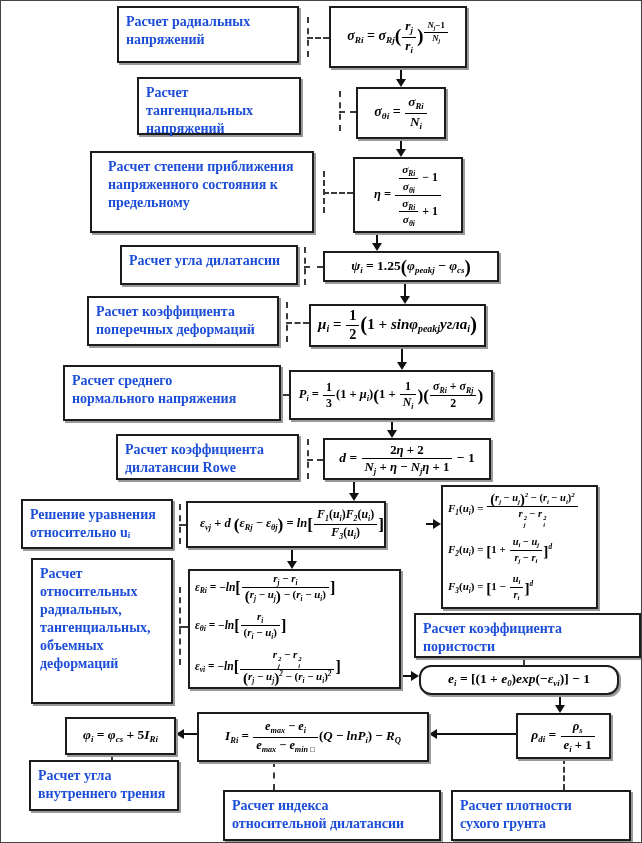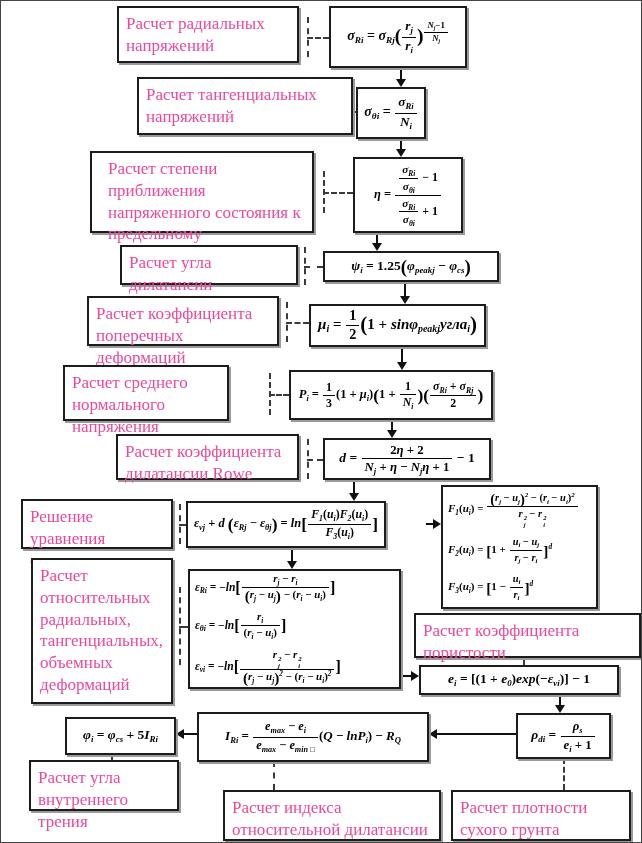--- a/index.html
+++ b/index.html
@@ -5,22 +5,22 @@
   html,body{margin:0;padding:0;background:#fff;}
   .stage{
     position:relative;width:642px;height:843px;background:#fff;
     border:1px solid #444;box-sizing:border-box;
     font-family:"Liberation Serif", serif;overflow:hidden;
   }
   
   .lbox{
     position:absolute;box-sizing:border-box;background:#fff;
     border:2px solid #1c1c1c;box-shadow:2px 2px 0 #9a9a9a;
-    padding:5px 7px;font-weight:normal;font-size:17px;line-height:1.28;
-    color:#ec4899;white-space:pre-line;
+    padding:5px 7px;font-weight:bold;font-size:14px;line-height:1.28;
+    color:#1d4ed8;white-space:pre-line;
   }
   
   .fbox{
     position:absolute;box-sizing:border-box;background:#fff;
     border:2px solid #1c1c1c;box-shadow:2px 2px 0 #9a9a9a;
     display:flex;align-items:center;justify-content:center;
     font-weight:bold;font-style:italic;color:#000;
   }
   .fbox.multi{flex-direction:column;align-items:flex-start;justify-content:center;padding:4px 5px;gap:6px;}
   .math{display:inline-block;white-space:nowrap;}
@@ -83,29 +83,29 @@
   <div class="varrow" style="left:352px;top:479px;height:15px;"></div>
   <div class="varrow" style="left:290px;top:547px;height:15px;"></div>
   <div class="harrow right" style="left:425px;top:522px;width:9px;"></div>
   <div class="harrow right" style="left:400px;top:674px;width:12px;"></div>
   <div class="varrow" style="left:558px;top:694px;height:12px;"></div>
   <div class="harrow left" style="left:434px;top:732px;width:81px;"></div>
   <div class="harrow left" style="left:181px;top:732px;width:15px;"></div>
 
   <div class="lbox" style="left:116px;top:5px;width:182px;height:57px;">Расчет радиальных
 напряжений</div>
-  <div class="lbox" style="left:136px;top:76px;width:216px;height:58px;">Расчет тангенциальных
+  <div class="lbox" style="left:136px;top:76px;width:164px;height:58px;">Расчет тангенциальных
 напряжений</div>
   <div class="lbox" style="left:89px;top:150px;width:224px;height:82px;padding-left:16px;">Расчет степени приближения
 напряженного состояния к
 предельному</div>
   <div class="lbox" style="left:119px;top:244px;width:178px;height:40px;">Расчет угла дилатансии</div>
   <div class="lbox" style="left:86px;top:295px;width:192px;height:50px;">Расчет коэффициента
 поперечных деформаций</div>
-  <div class="lbox" style="left:62px;top:364px;width:166px;height:56px;">Расчет среднего
+  <div class="lbox" style="left:62px;top:364px;width:218px;height:56px;">Расчет среднего
 нормального напряжения</div>
   <div class="lbox" style="left:115px;top:433px;width:183px;height:46px;">Расчет коэффициента
 дилатансии Rowe</div>
   <div class="lbox" style="left:20px;top:498px;width:152px;height:50px;">Решение уравнения
 относительно uᵢ</div>
   <div class="lbox" style="left:30px;top:557px;width:142px;height:146px;">Расчет
 относительных
 радиальных,
 тангенциальных,
 объемных
@@ -121,21 +121,21 @@
 
   <div class="fbox" style="left:328px;top:5px;width:138px;height:62px;font-size:14px;">
     <span class="math"><span class="t">σ</span><span class="sub">Ri</span><span class="rom"> = </span><span class="t">σ</span><span class="sub">Rj</span><span class="big">(</span><span class="frac">
           <span class="num"><span class="t">r</span><span class="sub">j</span></span>
           <span class="den"><span class="t">r</span><span class="sub">i</span></span>
         </span><span class="big">)</span><span class="sup"><span class="frac">
             <span class="num"><span class="t">N</span><span class="sub">j</span><span class="rom">−1</span></span>
             <span class="den"><span class="t">N</span><span class="sub">j</span></span>
           </span></span></span>
   </div>
-  <div class="fbox" style="left:355px;top:86px;width:70px;height:52px;font-size:14px;">
+  <div class="fbox" style="left:355px;top:86px;width:90px;height:52px;font-size:14px;">
     <span class="math"><span class="t">σ</span><span class="sub">θi</span><span class="rom"> = </span><span class="frac">
           <span class="num"><span class="t">σ</span><span class="sub">Ri</span></span>
           <span class="den"><span class="t">N</span><span class="sub">i</span></span>
         </span></span>
   </div>
   <div class="fbox" style="left:352px;top:156px;width:110px;height:76px;font-size:12.5px;">
     <span class="math"><span class="t">η</span><span class="rom"> = </span><span class="frac">
           <span class="num"><span class="frac">
               <span class="num"><span class="t">σ</span><span class="sub">Ri</span></span>
               <span class="den"><span class="t">σ</span><span class="sub">θi</span></span>
@@ -166,21 +166,21 @@
           <span class="num"><span class="t">σ</span><span class="sub">Ri</span><span class="rom"> + </span><span class="t">σ</span><span class="sub">Rj</span></span>
           <span class="den"><span class="rom">2</span></span>
         </span><span class="big">)</span></span>
   </div>
   <div class="fbox" style="left:322px;top:437px;width:168px;height:42px;font-size:13.5px;">
     <span class="math"><span class="t">d</span><span class="rom"> = </span><span class="frac">
           <span class="num"><span class="rom">2</span><span class="t">η</span><span class="rom"> + 2</span></span>
           <span class="den"><span class="t">N</span><span class="sub">j</span><span class="rom"> + </span><span class="t">η</span><span class="rom"> − </span><span class="t">N</span><span class="sub">j</span><span class="t">η</span><span class="rom"> + 1</span></span>
         </span><span class="rom"> − 1</span></span>
   </div>
-  <div class="fbox" style="left:185px;top:500px;width:200px;height:47px;font-size:12.5px;">
+  <div class="fbox" style="left:185px;top:500px;width:200px;height:47px;font-size:12.5px;justify-content:flex-end;">
     <span class="math"><span class="t">ε</span><span class="sub">vj</span><span class="rom"> + </span><span class="t">d </span><span class="big">(</span><span class="t">ε</span><span class="sub">Rj</span><span class="rom"> − </span><span class="t">ε</span><span class="sub">θj</span><span class="big">)</span><span class="rom"> = </span><span class="t">ln</span><span class="big">[</span><span class="frac">
           <span class="num"><span class="t">F</span><span class="sub">1</span><span class="rom">(</span><span class="t">u</span><span class="sub">i</span><span class="rom">)</span><span class="t">F</span><span class="sub">2</span><span class="rom">(</span><span class="t">u</span><span class="sub">i</span><span class="rom">)</span></span>
           <span class="den"><span class="t">F</span><span class="sub">3</span><span class="rom">(</span><span class="t">u</span><span class="sub">i</span><span class="rom">)</span></span>
         </span><span class="big">]</span></span>
   </div>
   <div class="fbox multi" style="left:440px;top:484px;width:157px;height:124px;font-size:11px;">
     <span class="math"><span class="t">F</span><span class="sub">1</span><span class="rom">(</span><span class="t">u</span><span class="sub">i</span><span class="rom">) = </span><span class="frac">
           <span class="num"><span class="big">(</span><span class="t">r</span><span class="sub">j</span><span class="rom"> − </span><span class="t">u</span><span class="sub">j</span><span class="big">)</span><span class="sup">2</span><span class="rom"> − (</span><span class="t">r</span><span class="sub">i</span><span class="rom"> − </span><span class="t">u</span><span class="sub">i</span><span class="rom">)</span><span class="sup">2</span></span>
           <span class="den"><span class="t">r</span><span class="ss">
               <span class="ss-top">2</span>
@@ -212,21 +212,21 @@
           <span class="num"><span class="t">r</span><span class="ss">
               <span class="ss-top">2</span>
               <span class="ss-bot">j</span>
             </span><span class="rom"> − </span><span class="t">r</span><span class="ss">
               <span class="ss-top">2</span>
               <span class="ss-bot">i</span>
             </span></span>
           <span class="den"><span class="big">(</span><span class="t">r</span><span class="sub">j</span><span class="rom"> − </span><span class="t">u</span><span class="sub">j</span><span class="big">)</span><span class="sup">2</span><span class="rom"> − (</span><span class="t">r</span><span class="sub">i</span><span class="rom"> − </span><span class="t">u</span><span class="sub">i</span><span class="rom">)</span><span class="sup">2</span></span>
         </span><span class="big">]</span></span>
   </div>
-  <div class="fbox" style="left:418px;top:664px;width:200px;height:30px;font-size:13.5px;">
+  <div class="fbox" style="left:418px;top:664px;width:200px;height:30px;font-size:13.5px;border-radius:12px;">
     <span class="math"><span class="t">e</span><span class="sub">i</span><span class="rom"> = [(1 + </span><span class="t">e</span><span class="sub">0</span><span class="rom">)</span><span class="t">exp</span><span class="rom">(−</span><span class="t">ε</span><span class="sub">vi</span><span class="rom">)] − 1</span></span>
   </div>
   <div class="fbox" style="left:64px;top:716px;width:111px;height:38px;font-size:13.5px;">
     <span class="math"><span class="t">φ</span><span class="sub">i</span><span class="rom"> = </span><span class="t">φ</span><span class="sub">cs</span><span class="rom"> + 5</span><span class="t">I</span><span class="sub">Ri</span></span>
   </div>
   <div class="fbox" style="left:196px;top:711px;width:232px;height:50px;font-size:13px;">
     <span class="math"><span class="t">I</span><span class="sub">Ri</span><span class="rom"> = </span><span class="frac">
           <span class="num"><span class="t">e</span><span class="sub">max</span><span class="rom"> − </span><span class="t">e</span><span class="sub">i</span></span>
           <span class="den"><span class="t">e</span><span class="sub">max</span><span class="rom"> − </span><span class="t">e</span><span class="sub">min □</span></span>
         </span><span class="rom">(</span><span class="t">Q</span><span class="rom"> − </span><span class="t">lnP</span><span class="sub">i</span><span class="rom">) − </span><span class="t">R</span><span class="sub">Q</span></span>

